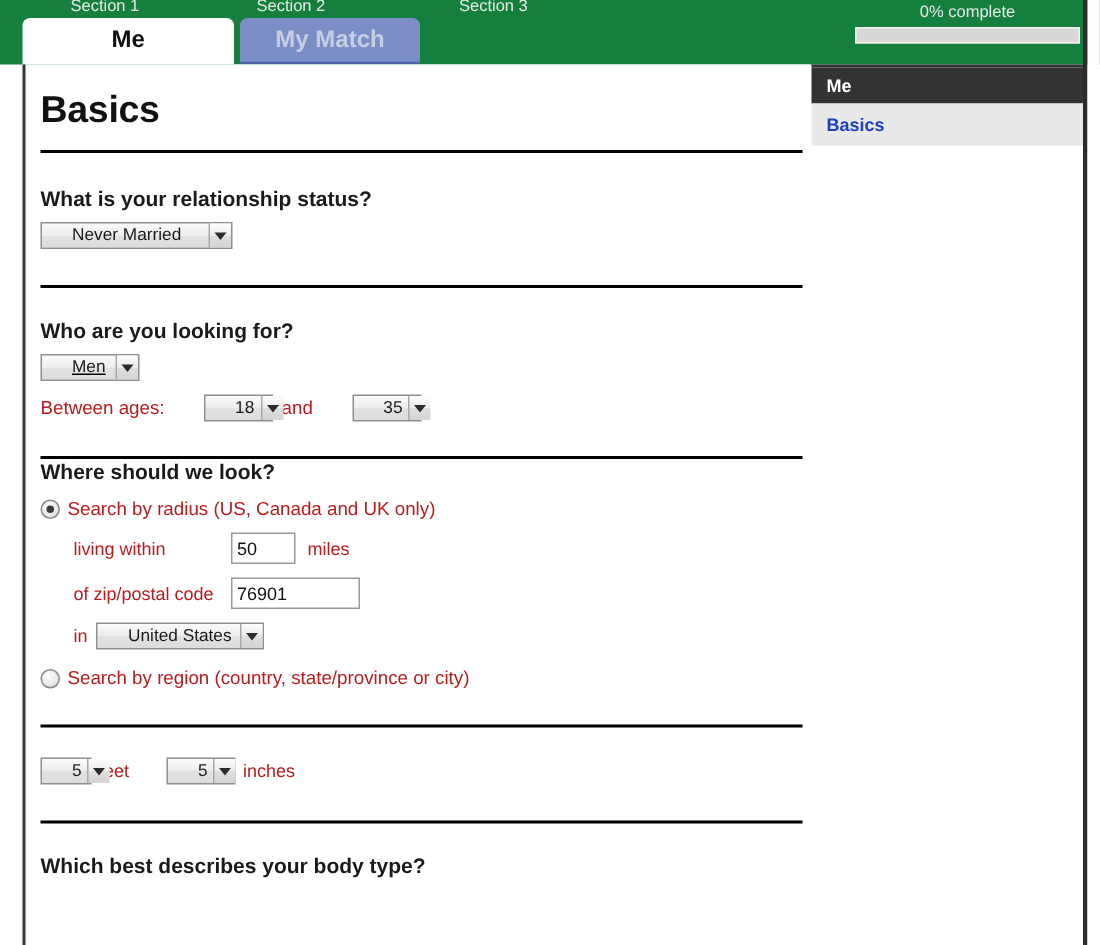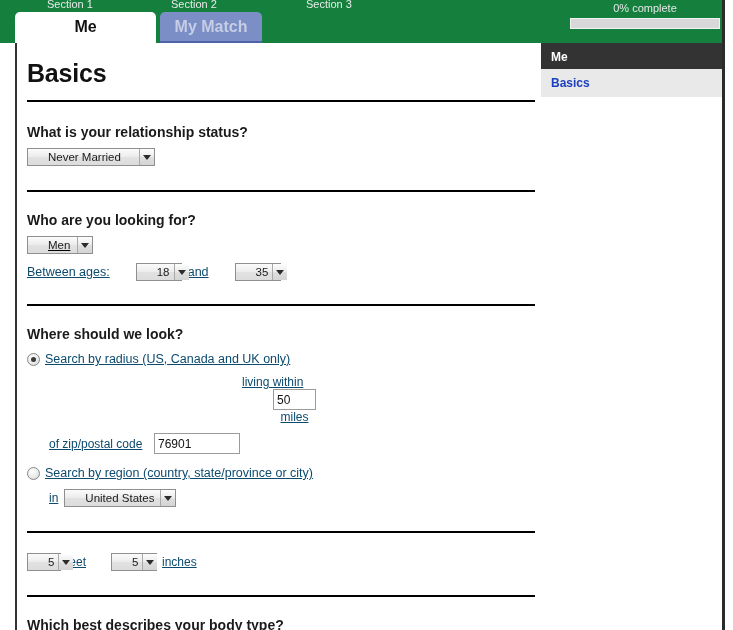--- a/index.html
+++ b/index.html
@@ -69,21 +69,21 @@
     left: 15px;
     width: 141px;
     background: #ffffff;
     color: #111111;
   }
   .tab-inactive {
     background: #7b8ec6;
     color: #c6cde4;
     border-bottom: 2px solid #4d63a6;
   }
-  .tab-2 { left: 160px; width: 102px; }
+  .tab-2 { left: 160px; width: 120px; }
   .tab-3 { left: 296px; width: 142px; }
 
   .progress-wrap {
     position: absolute;
     right: 13px; top: 2px;
     width: 150px;
     text-align: center;
   }
   .progress-label {
     font-size: 11px;
@@ -263,24 +263,23 @@
     cursor: pointer;
   }
   .radio-dot {
     width: 5px; height: 5px;
     border-radius: 50%;
     background: #3a3a3a;
   }
 
   .lbl {
     font-size: 12.5px;
-    color: #0c4a6e;
+    color: #b91c1c;
     font-family: "Liberation Sans", sans-serif;
     white-space: nowrap;
-    text-decoration: underline;
   }
   .lbl-sm { font-size: 12px; }
 
   .indent { margin-left: 22px; }
 </style>
 </head>
 <body>
 
 <div id="root">
 
@@ -357,59 +356,59 @@
           <span class="sel-text">35</span>
           <span class="sel-btn">
               <span class="arrow"></span>
             </span>
         </div>
       </div>
     </div>
 
     <div class="rule" style="margin-top:23px;"></div>
 
-    <div class="q-block" style="margin-top:20px;">
+    <div class="q-block" style="">
       <div class="q-title">Where should we look?</div>
 
       <div class="row" style="margin-top:10px;">
         <span class="radio">
             <span class="radio-dot"></span>
           </span>
         <span style="display:inline-block;width:5px;"></span>
         <span class="lbl">Search by radius (US, Canada and UK only)</span>
       </div>
 
-      <div class="row indent" style="margin-top:9px;flex-direction:column;">
+      <div class="row indent" style="margin-top:9px;">
         <span class="lbl lbl-sm" style="width:105px;display:inline-block;">living within</span>
         <input class="tinput tinput-miles" type="text" value="50" style="">
         <span style="display:inline-block;width:8px;"></span>
         <span class="lbl lbl-sm">miles</span>
       </div>
 
       <div class="row indent" style="margin-top:9px;">
         <span class="lbl lbl-sm" style="width:105px;display:inline-block;">of zip/postal code</span>
         <input class="tinput tinput-zip" type="text" value="76901" style="">
-      </div>
-
-      <div class="row" style="margin-top:12px;">
-        <span class="radio radio-off"></span>
-        <span style="display:inline-block;width:5px;"></span>
-        <span class="lbl">Search by region (country, state/province or city)</span>
       </div>
 
       <div class="row indent" style="margin-top:9px;">
         <span class="lbl lbl-sm">in</span>
         <span style="display:inline-block;width:6px;"></span>
         <div class="sel sel-w110">
           <span class="sel-text">United States</span>
           <span class="sel-btn">
               <span class="arrow"></span>
             </span>
         </div>
       </div>
+
+      <div class="row" style="margin-top:12px;">
+        <span class="radio radio-off"></span>
+        <span style="display:inline-block;width:5px;"></span>
+        <span class="lbl">Search by region (country, state/province or city)</span>
+      </div>
     </div>
 
     <div class="rule" style="margin-top:24px;"></div>
 
     <div class="q-block" style="margin-top:20px;">
       <div class="row" style="margin-top:8px;">
         <div class="sel sel-w38">
           <span class="sel-text">5</span>
           <span class="sel-btn">
               <span class="arrow"></span>

